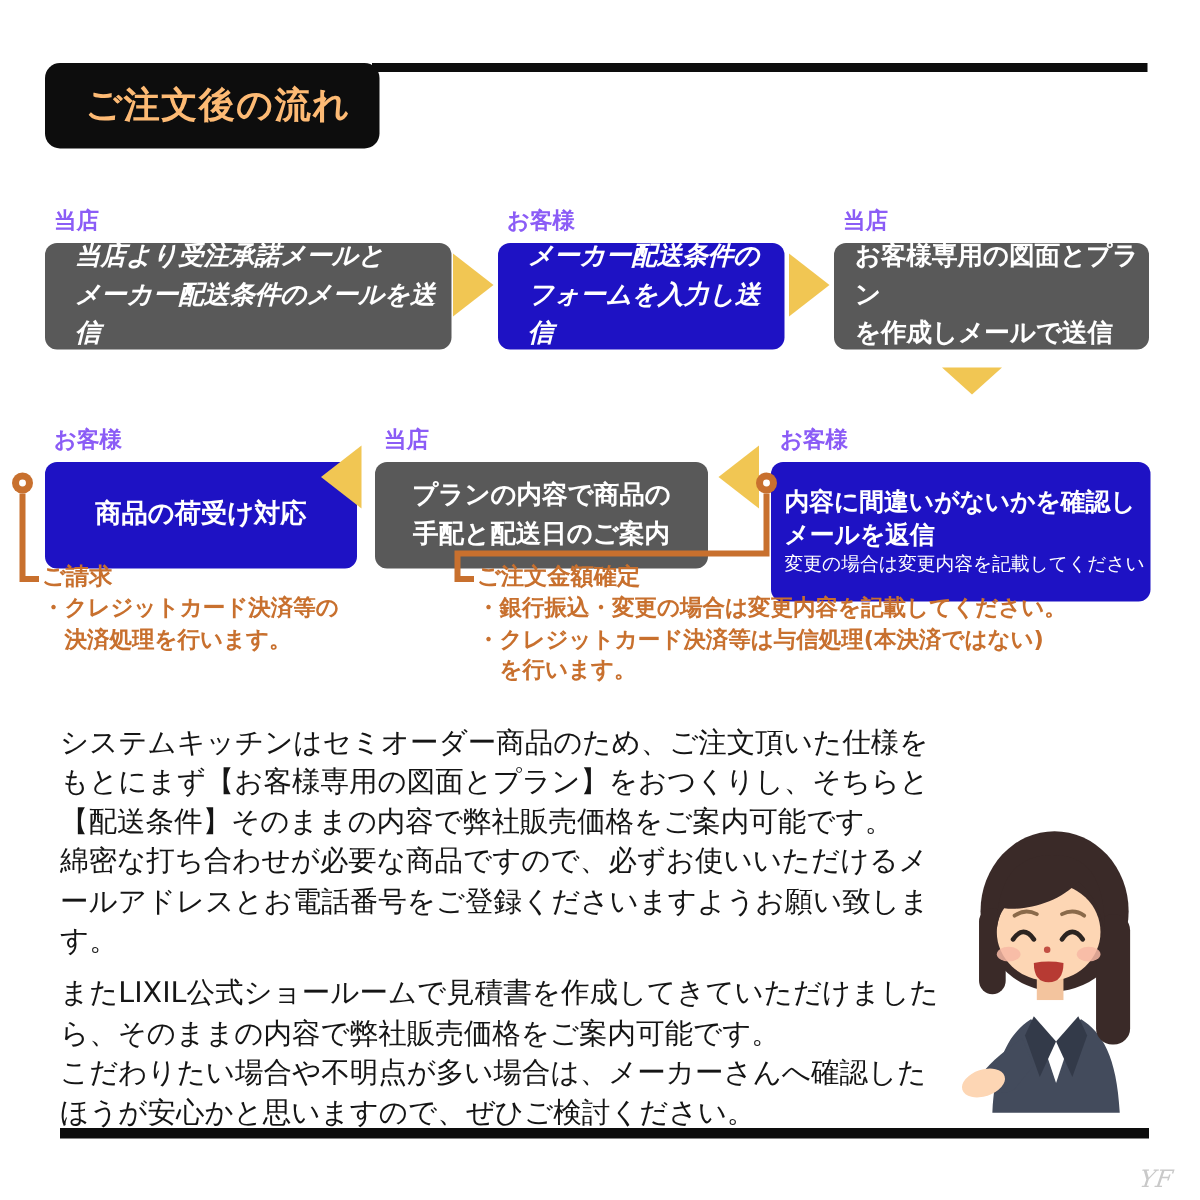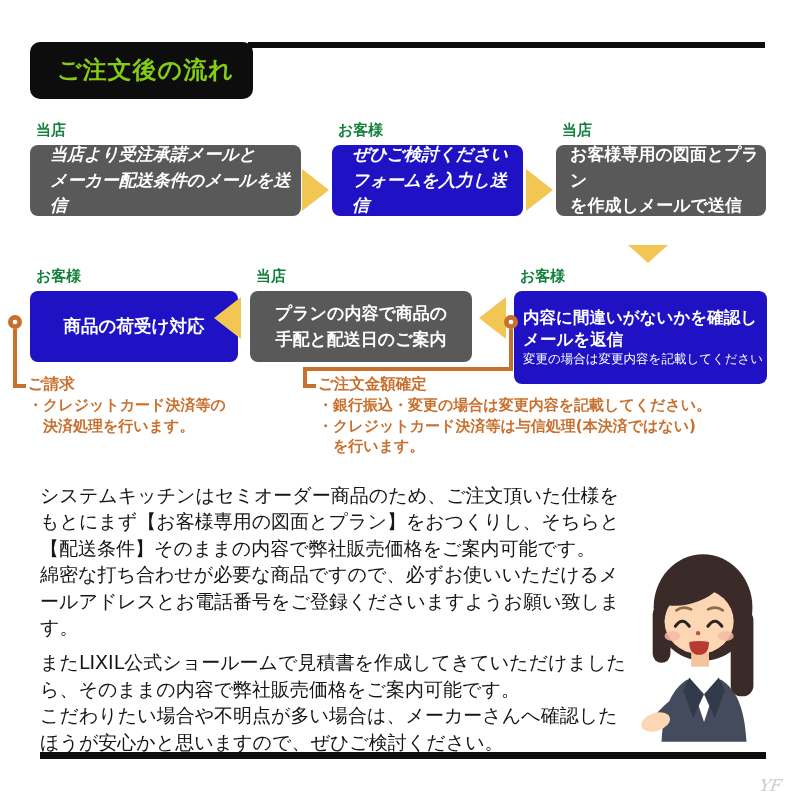--- a/index.html
+++ b/index.html
@@ -9,29 +9,29 @@
     font-family:"DejaVu Sans","Liberation Sans",sans-serif;
     position:relative;
     overflow:hidden;
     color:#151515;
   }
   .abs { position:absolute; }
 
   
   .title-box {
     left:30px; top:42px; width:223px; height:57px;
-    background:var(--title_bg,#0d0d0d); color:#84cc16;
+    background:var(--title_bg,#0d0d0d); color:#fdba74;
     border-radius:10px; font-size:24px; font-weight:bold;
     line-height:57px; padding-left:27px; letter-spacing:1px;
   }
   .title-line { left:248px; top:42px; width:517px; height:6px; background:var(--title_bg,#0d0d0d); }
 
   
   .step { position:absolute; }
-  .actor { font-size:15px; font-weight:bold; color:#15803d; margin:1px 0 5px 6px; line-height:20px; }
+  .actor { font-size:15px; font-weight:bold; color:#8b5cf6; margin:18px 0 5px 6px; line-height:20px; }
   .fbox {
     color:#fff; font-weight:bold; font-size:17px; border-radius:8px;
     display:flex; flex-direction:column; justify-content:center;
     line-height:1.5; height:71px;
   }
   .shop { background:var(--shop_box,#595959); }
   .cust { background:var(--customer_box,#1e12c4); }
   .pl12 { padding-left:20px;font-style:italic; }
   .pl14 { padding-left:14px; }
   .ctr  { text-align:center; }
@@ -76,21 +76,21 @@
   <div class="fbox shop pl12" style="width:271px">
     <div>当店より受注承諾メールと</div>
     <div>メーカー配送条件のメールを送信</div>
   </div>
 </div>
 <div class="abs arrow-r" style="left:302px;top:169px"></div>
 
 <div class="step" style="left:332px;top:119px">
   <div class="actor">お客様</div>
   <div class="fbox cust pl12" style="width:191px">
-    <div>ぜひご検討ください</div>
+    <div>メーカー配送条件の</div>
     <div>フォームを入力し送信</div>
   </div>
 </div>
 <div class="abs arrow-r" style="left:526px;top:169px"></div>
 
 <div class="step" style="left:556px;top:119px">
   <div class="actor">当店</div>
   <div class="fbox shop pl14" style="width:210px">
     <div>お客様専用の図面とプラン</div>
     <div>を作成しメールで送信</div>

